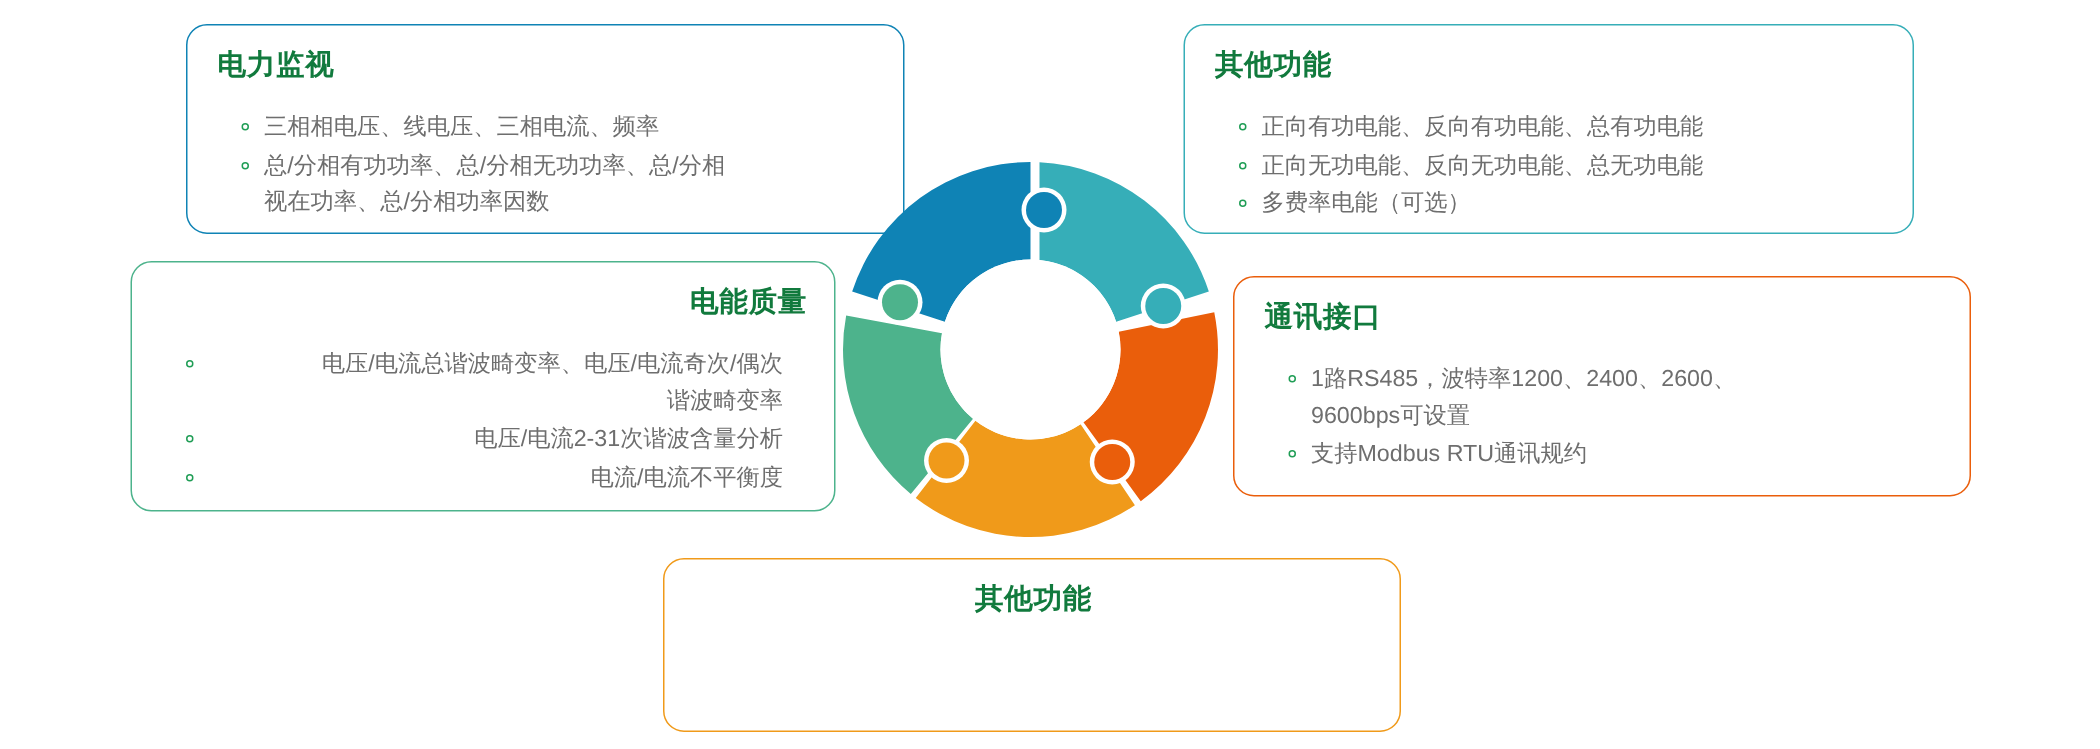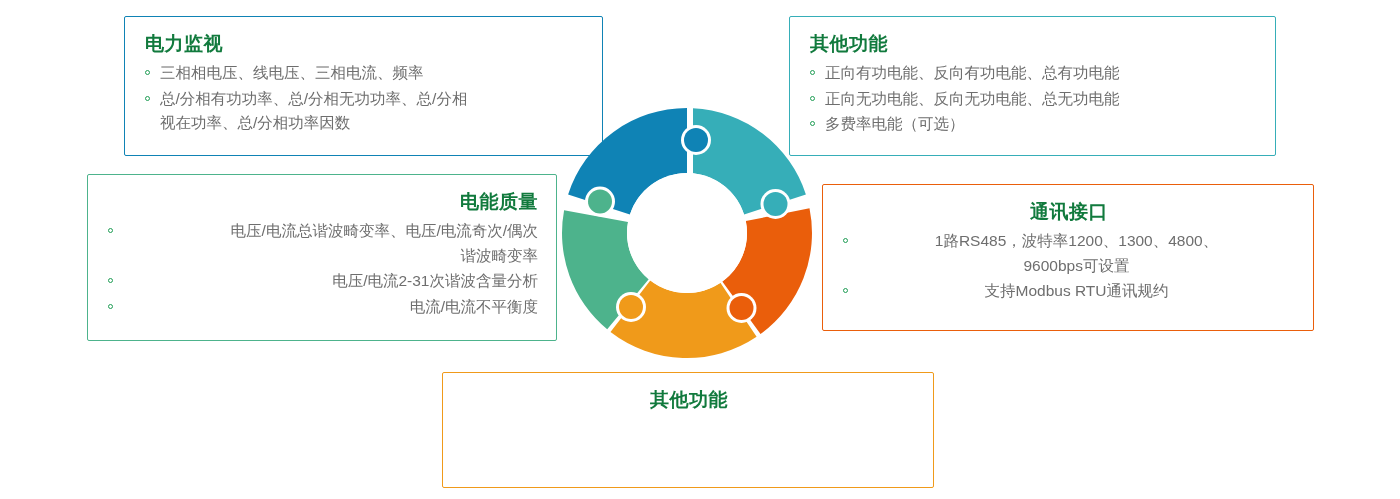--- a/index.html
+++ b/index.html
@@ -8,33 +8,33 @@
     background:#ffffff;
     font-family:"Liberation Sans","DejaVu Sans",sans-serif;
     position:relative;overflow:hidden;
   }
   .stage{position:absolute;left:0;top:0;width:1400px;height:499px;}
 
   .card{
     position:absolute;
     box-sizing:border-box;
     border:1.6px solid #cccccc;
-    border-radius:2px;
+    border-radius:14px;
     background:#ffffff;
     padding:10px 18px 22px 20px;
   }
   .card-title{
     color:#117a3d;
     font-size:19px;
     font-weight:bold;
     line-height:26px;
     margin:4px 0 4px 0;
     letter-spacing:.5px;
   }
-  .bullets{list-style:none;margin:0;padding:0;}
+  .bullets{list-style:none;margin:16px;padding:0;}
   .bullets li{
     position:relative;
     color:#6e6e6e;
     font-size:15.5px;
     line-height:24.5px;
     padding-left:15px;
     margin:0 0 1px 0;
     white-space:pre-line;
   }
   .bullets li .dot{
@@ -44,21 +44,21 @@
     border:1.6px solid #1f9d55;
     border-radius:50%;
     background:#ffffff;
     box-sizing:border-box;
   }
 
   
   #card-power-monitoring{left:124px;top:16px;width:479px;height:140px;}
   #card-energy-management{left:789px;top:16px;width:487px;height:140px;}
   #card-power-quality{left:87px;top:174px;width:470px;height:167px;}
-  #card-communication{left:822px;top:184px;width:492px;height:147px;text-align:center;}
+  #card-communication{left:822px;top:184px;width:492px;height:147px;}
   #card-other-functions{left:442px;top:372px;width:492px;height:116px;text-align:center;}
 
   
   #puzzle-ring{position:absolute;left:557px;top:103px;width:260px;height:260px;}
 </style>
 </head>
 <body>
 
 <div class="stage">
 
@@ -86,21 +86,21 @@
       <li><span class="dot"></span><span>电压/电流总谐波畸变率、电压/电流奇次/偶次
 谐波畸变率</span></li>
       <li><span class="dot"></span><span>电压/电流2-31次谐波含量分析</span></li>
       <li><span class="dot"></span><span>电流/电流不平衡度</span></li>
     </ul>
   </div>
 
   <div class="card" id="card-communication" style="border-color:#ea5e0b;">
     <div class="card-title">通讯接口</div>
     <ul class="bullets">
-      <li><span class="dot"></span><span>1路RS485，波特率1200、1300、4800、
+      <li><span class="dot"></span><span>1路RS485，波特率1200、2400、2600、
 9600bps可设置</span></li>
       <li><span class="dot"></span><span>支持Modbus RTU通讯规约</span></li>
     </ul>
   </div>
 
   <div class="card" id="card-other-functions" style="border-color:#f09a1a;">
     <div class="card-title">其他功能</div>
   </div>
 
   <svg id="puzzle-ring" viewBox="0 0 260 260">

